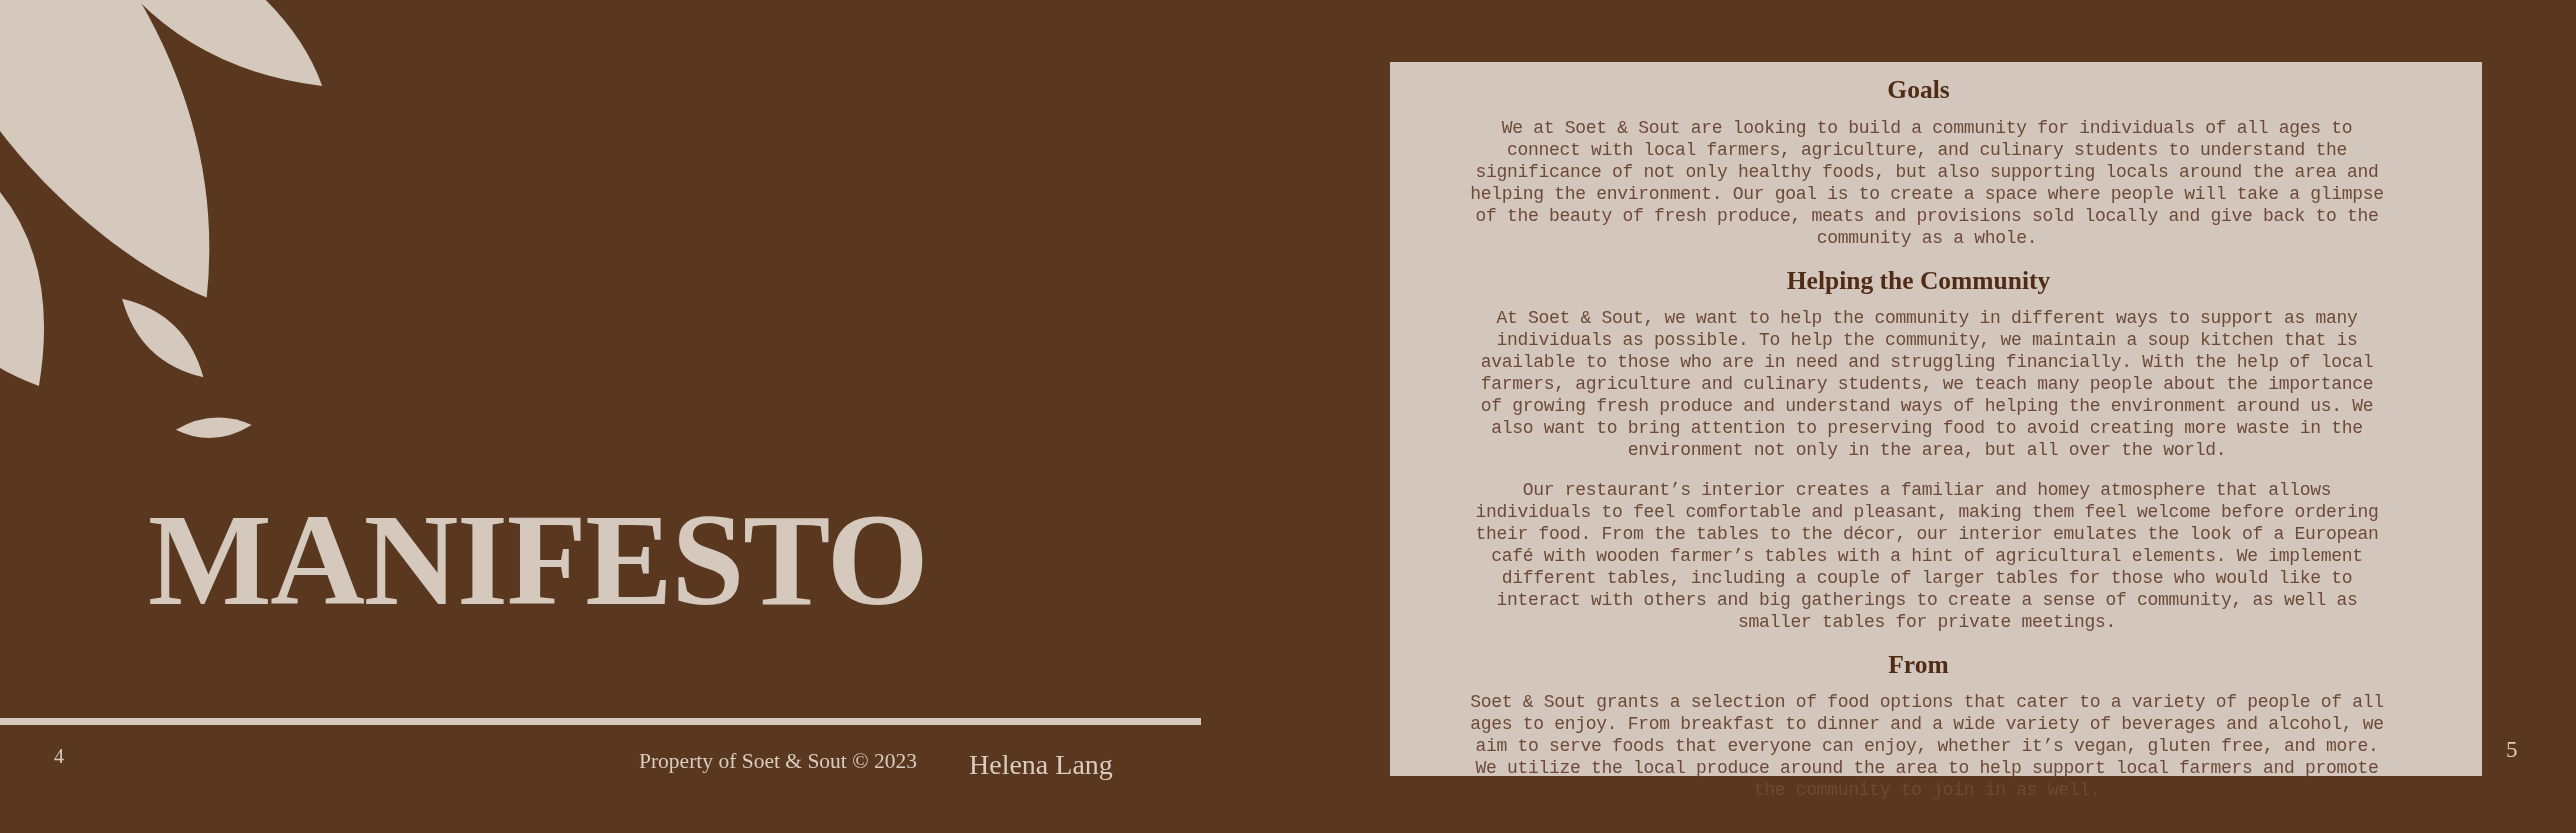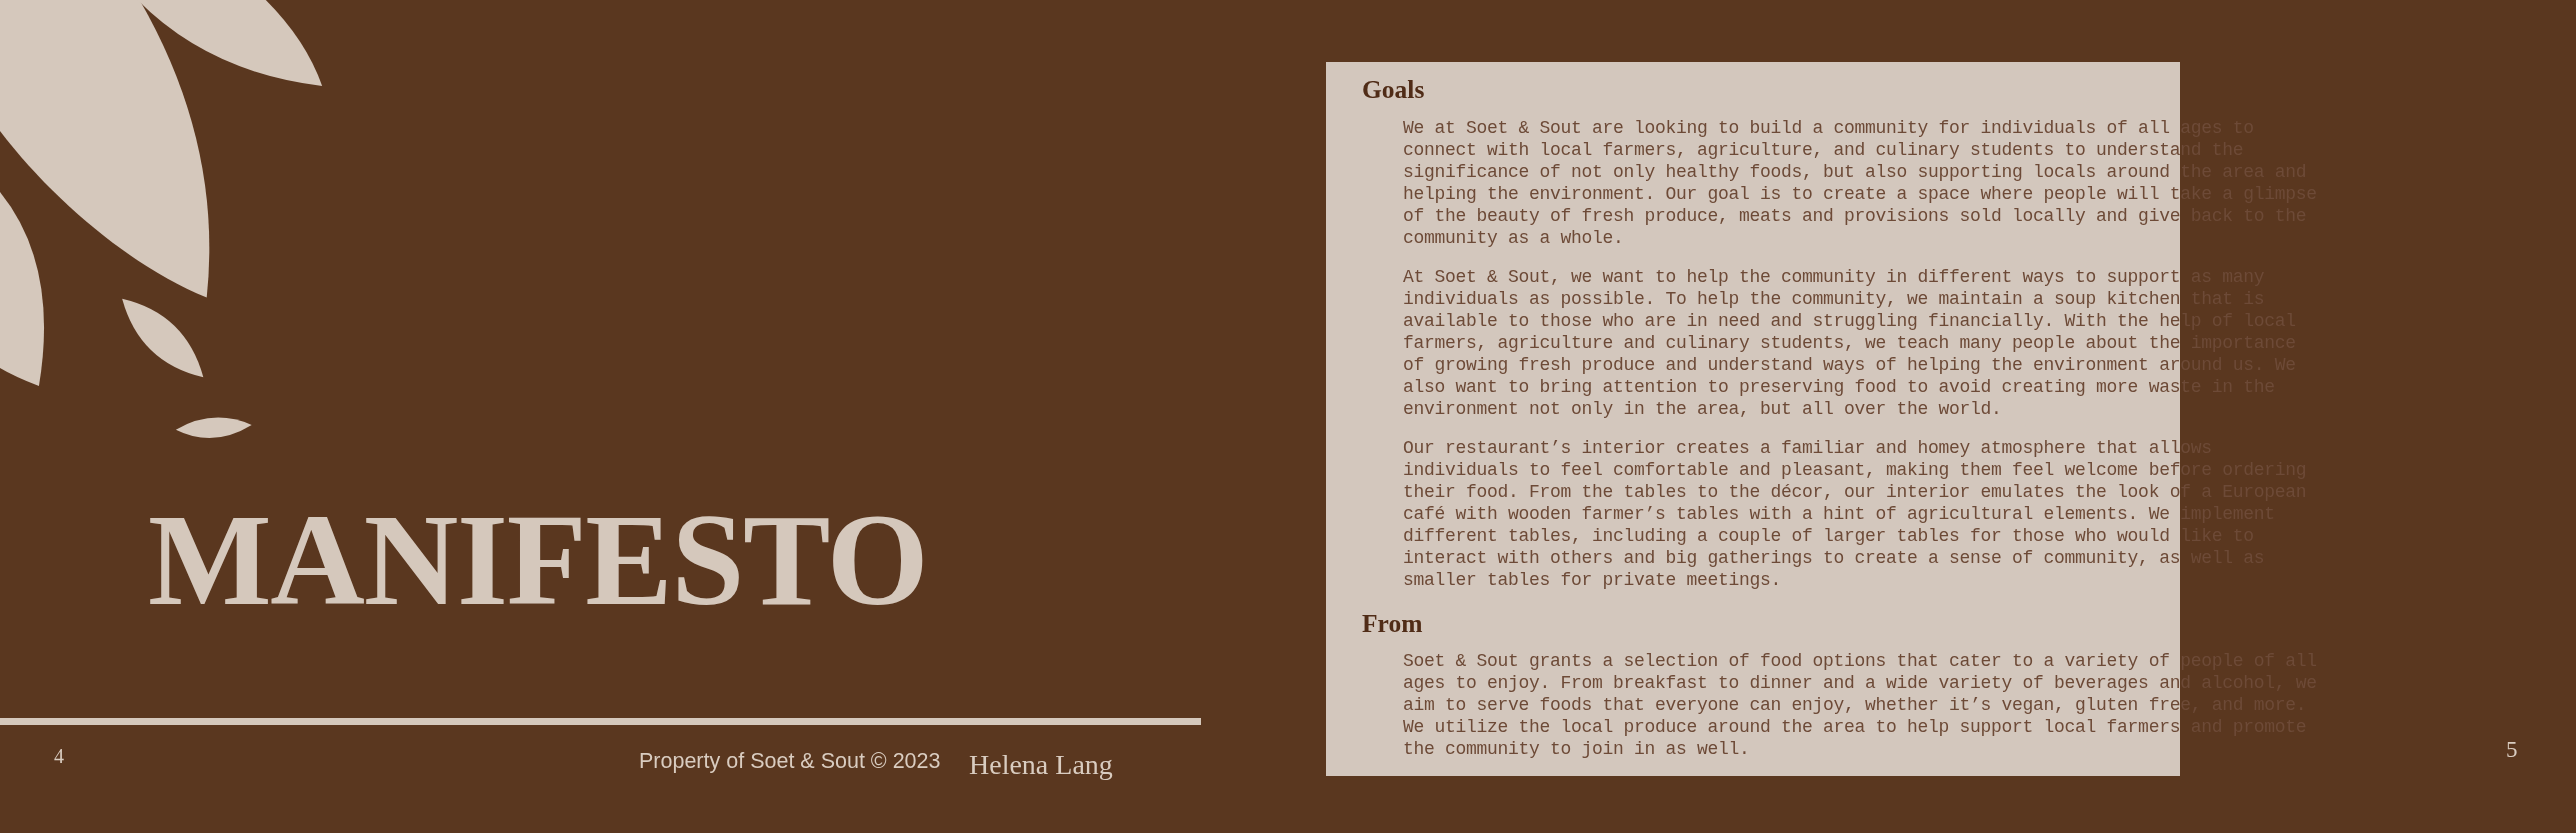--- a/index.html
+++ b/index.html
@@ -42,39 +42,40 @@
   .page-number{
     position:absolute;
     font-family:"Liberation Serif", serif;
     color:var(--footer-text-color);
   }
   .page-number-left{left:54px;top:745px;font-size:20px;}
   .page-number-right{left:2506px;top:737px;font-size:23px;}
   .footer-property{
     position:absolute;
     left:639px;top:749px;
-    font-family:Liberation Sans, sans-serif;
+    font-family:Liberation Serif, serif;
     font-size:21.5px;
     color:var(--footer-text-color);
     white-space:nowrap;
   }
   .footer-author{
     position:absolute;
     left:969px;top:749px;
     font-family:"Liberation Serif", serif;
     font-size:28px;
     color:var(--footer-text-color);
     white-space:nowrap;
   }
   .content-panel{
     position:absolute;
-    left:1326px;top:62px;
-    width:854px;height:714px;
+    left:1390px;top:62px;
+    width:1092px;height:714px;
     background:var(--panel);
     padding:13.4px 71px 20px 36px;
+    text-align:center;
   }
   .section{margin-bottom:17.4px;}
   .section-heading{
     font-family:"Liberation Serif", serif;
     font-weight:bold;
     font-size:25.5px;
     line-height:1.2;
     color:var(--heading-color);
     margin-bottom:10.7px;
   }
@@ -116,20 +117,21 @@
 </div>
 
 <div class="content-panel">
 
   <div class="section">
     <h2 class="section-heading">Goals</h2>
     <p class="section-body">We at Soet &amp; Sout are looking to build a community for individuals of all ages to connect with local farmers, agriculture, and culinary students to understand the significance of not only healthy foods, but also supporting locals around the area and helping the environment. Our goal is to create a space where people will take a glimpse of the beauty of fresh produce, meats and provisions sold locally and give back to the community as a whole.</p>
   </div>
 
   <div class="section">
+    <h2 class="section-heading">Helping the Community</h2>
     <p class="section-body">At Soet &amp; Sout, we want to help the community in different ways to support as many individuals as possible. To help the community, we maintain a soup kitchen that is available to those who are in need and struggling financially. With the help of local farmers, agriculture and culinary students, we teach many people about the importance of growing fresh produce and understand ways of helping the environment around us. We also want to bring attention to preserving food to avoid creating more waste in the environment not only in the area, but all over the world.</p>
   </div>
 
   <div class="section">
     <p class="section-body">Our restaurant’s interior creates a familiar and homey atmosphere that allows individuals to feel comfortable and pleasant, making them feel welcome before ordering their food. From the tables to the décor, our interior emulates the look of a European café with wooden farmer’s tables with a hint of agricultural elements. We implement different tables, including a couple of larger tables for those who would like to interact with others and big gatherings to create a sense of community, as well as smaller tables for private meetings.</p>
   </div>
 
   <div class="section">
     <h2 class="section-heading">From</h2>
     <p class="section-body">Soet &amp; Sout grants a selection of food options that cater to a variety of people of all ages to enjoy. From breakfast to dinner and a wide variety of beverages and alcohol, we aim to serve foods that everyone can enjoy, whether it’s vegan, gluten free, and more.  We utilize the local produce around the area to help support local farmers and promote the community to join in as well.</p>

